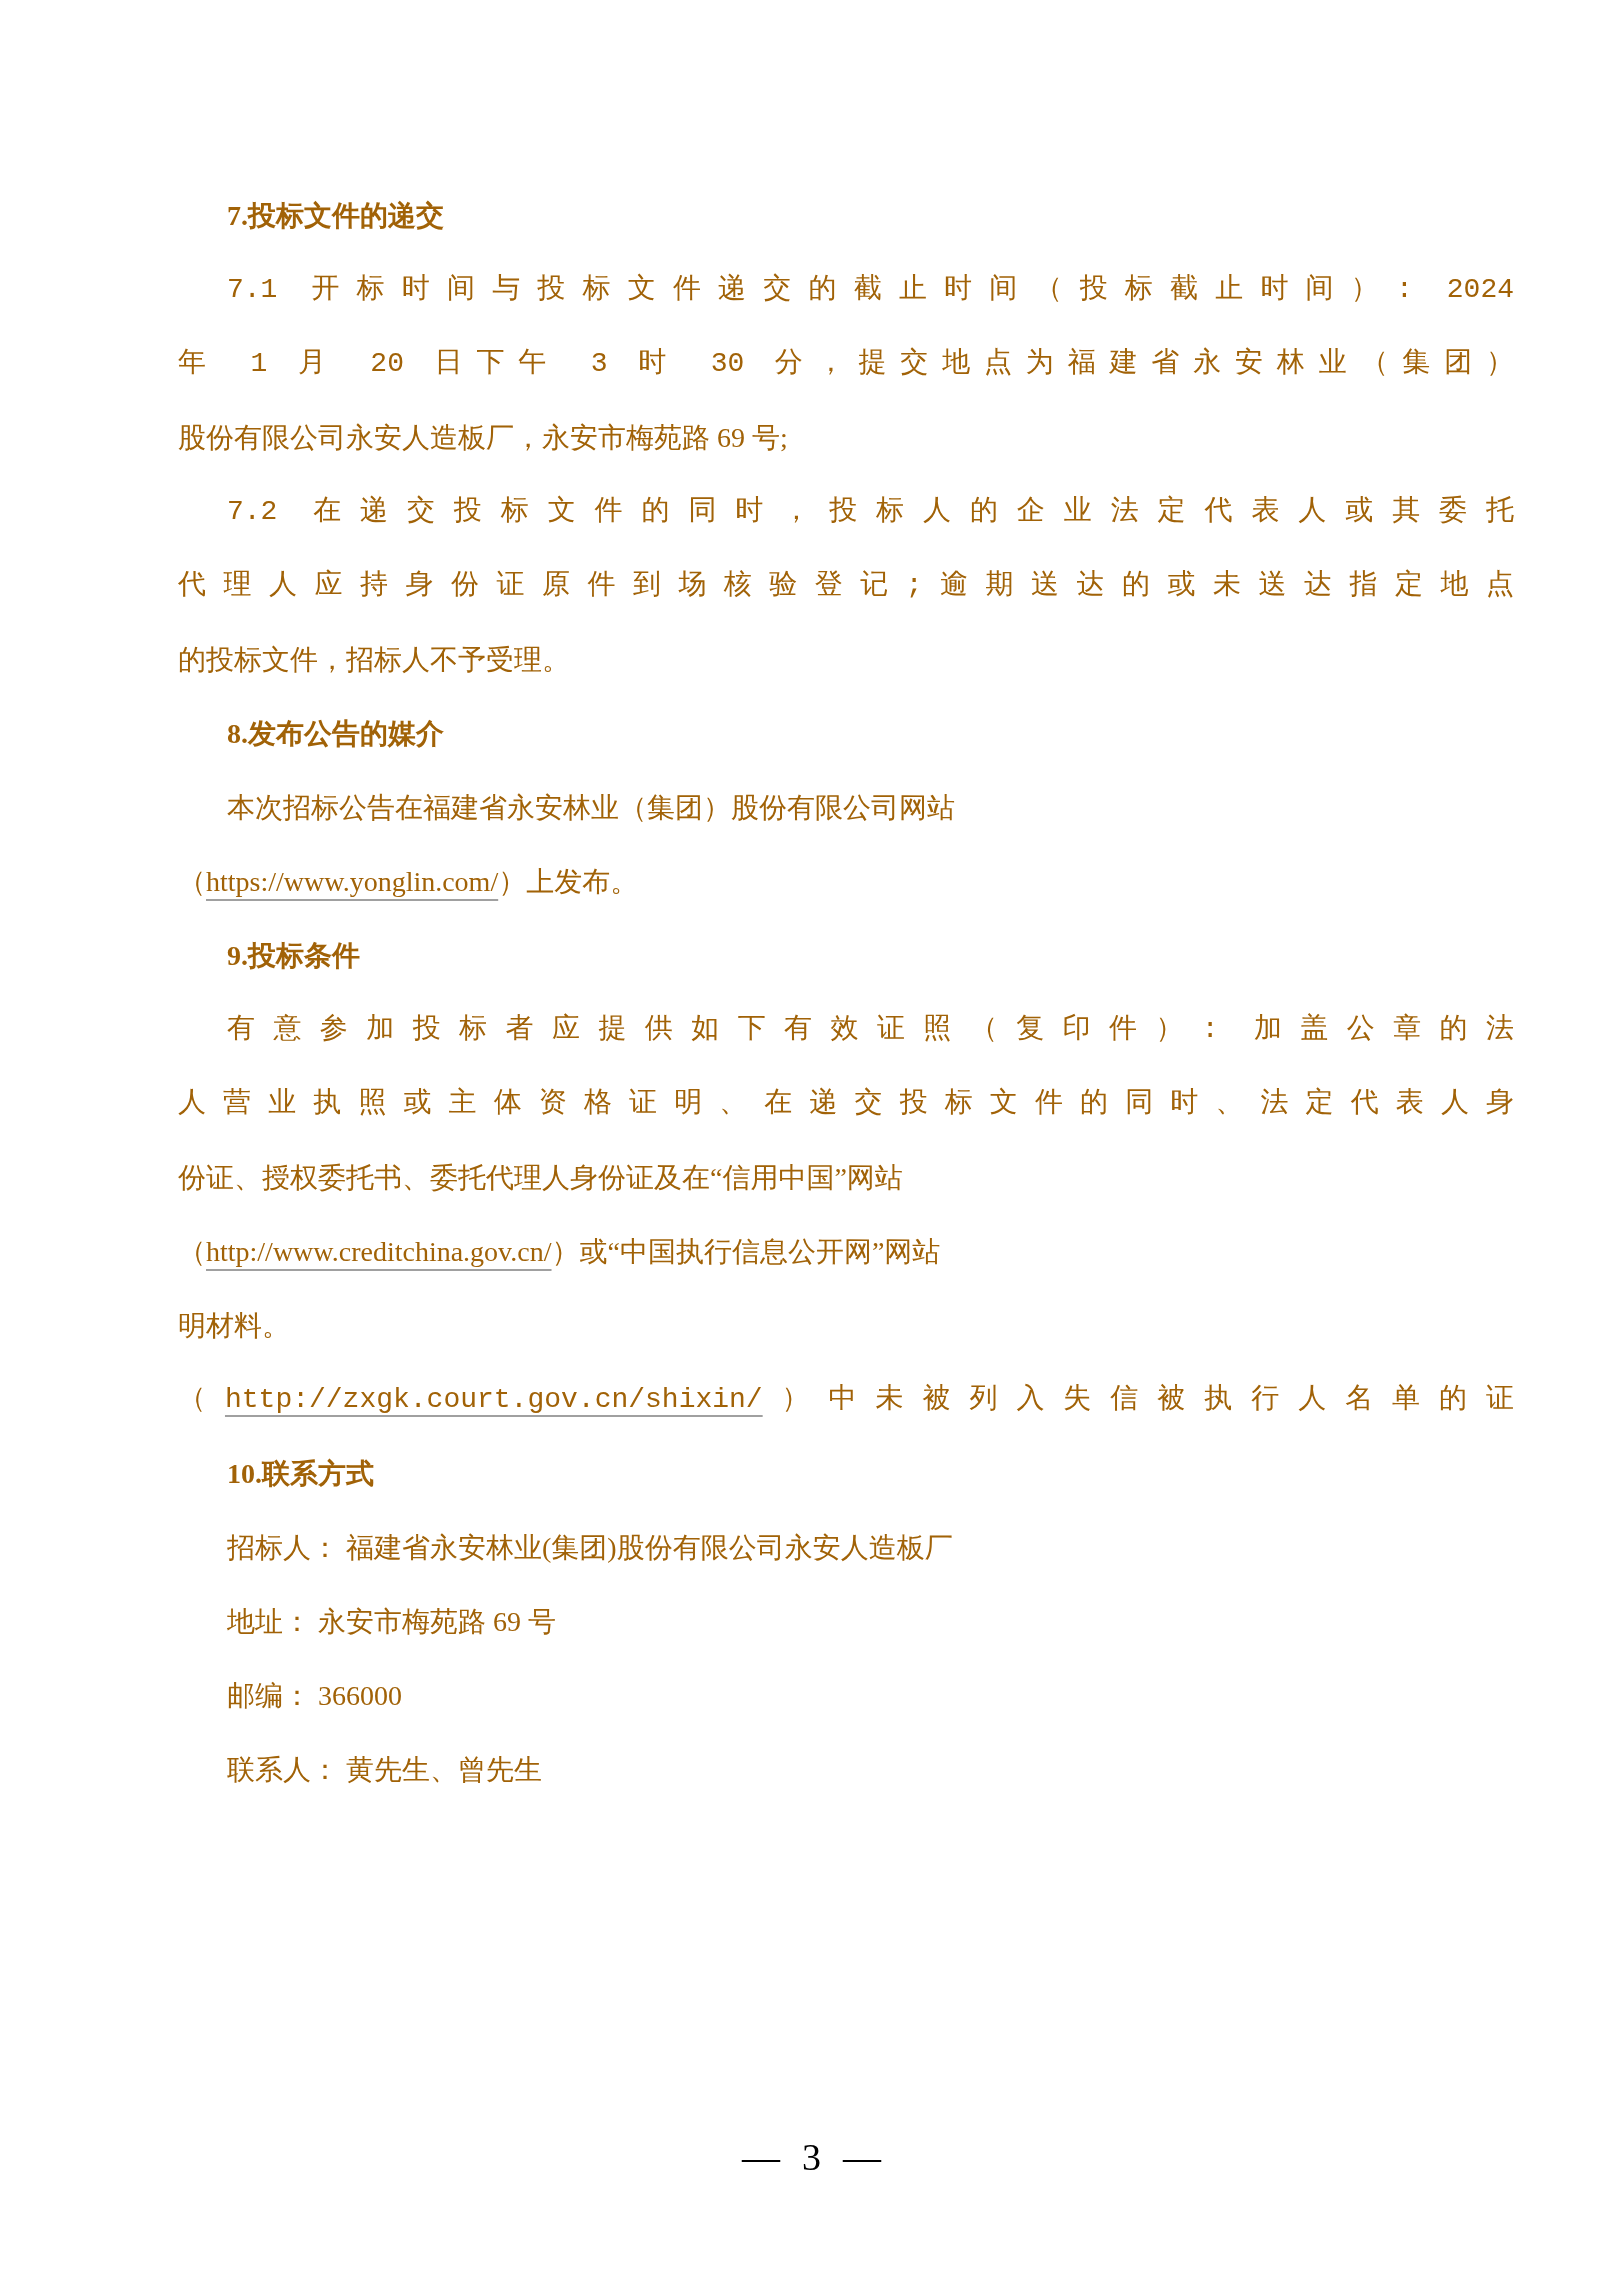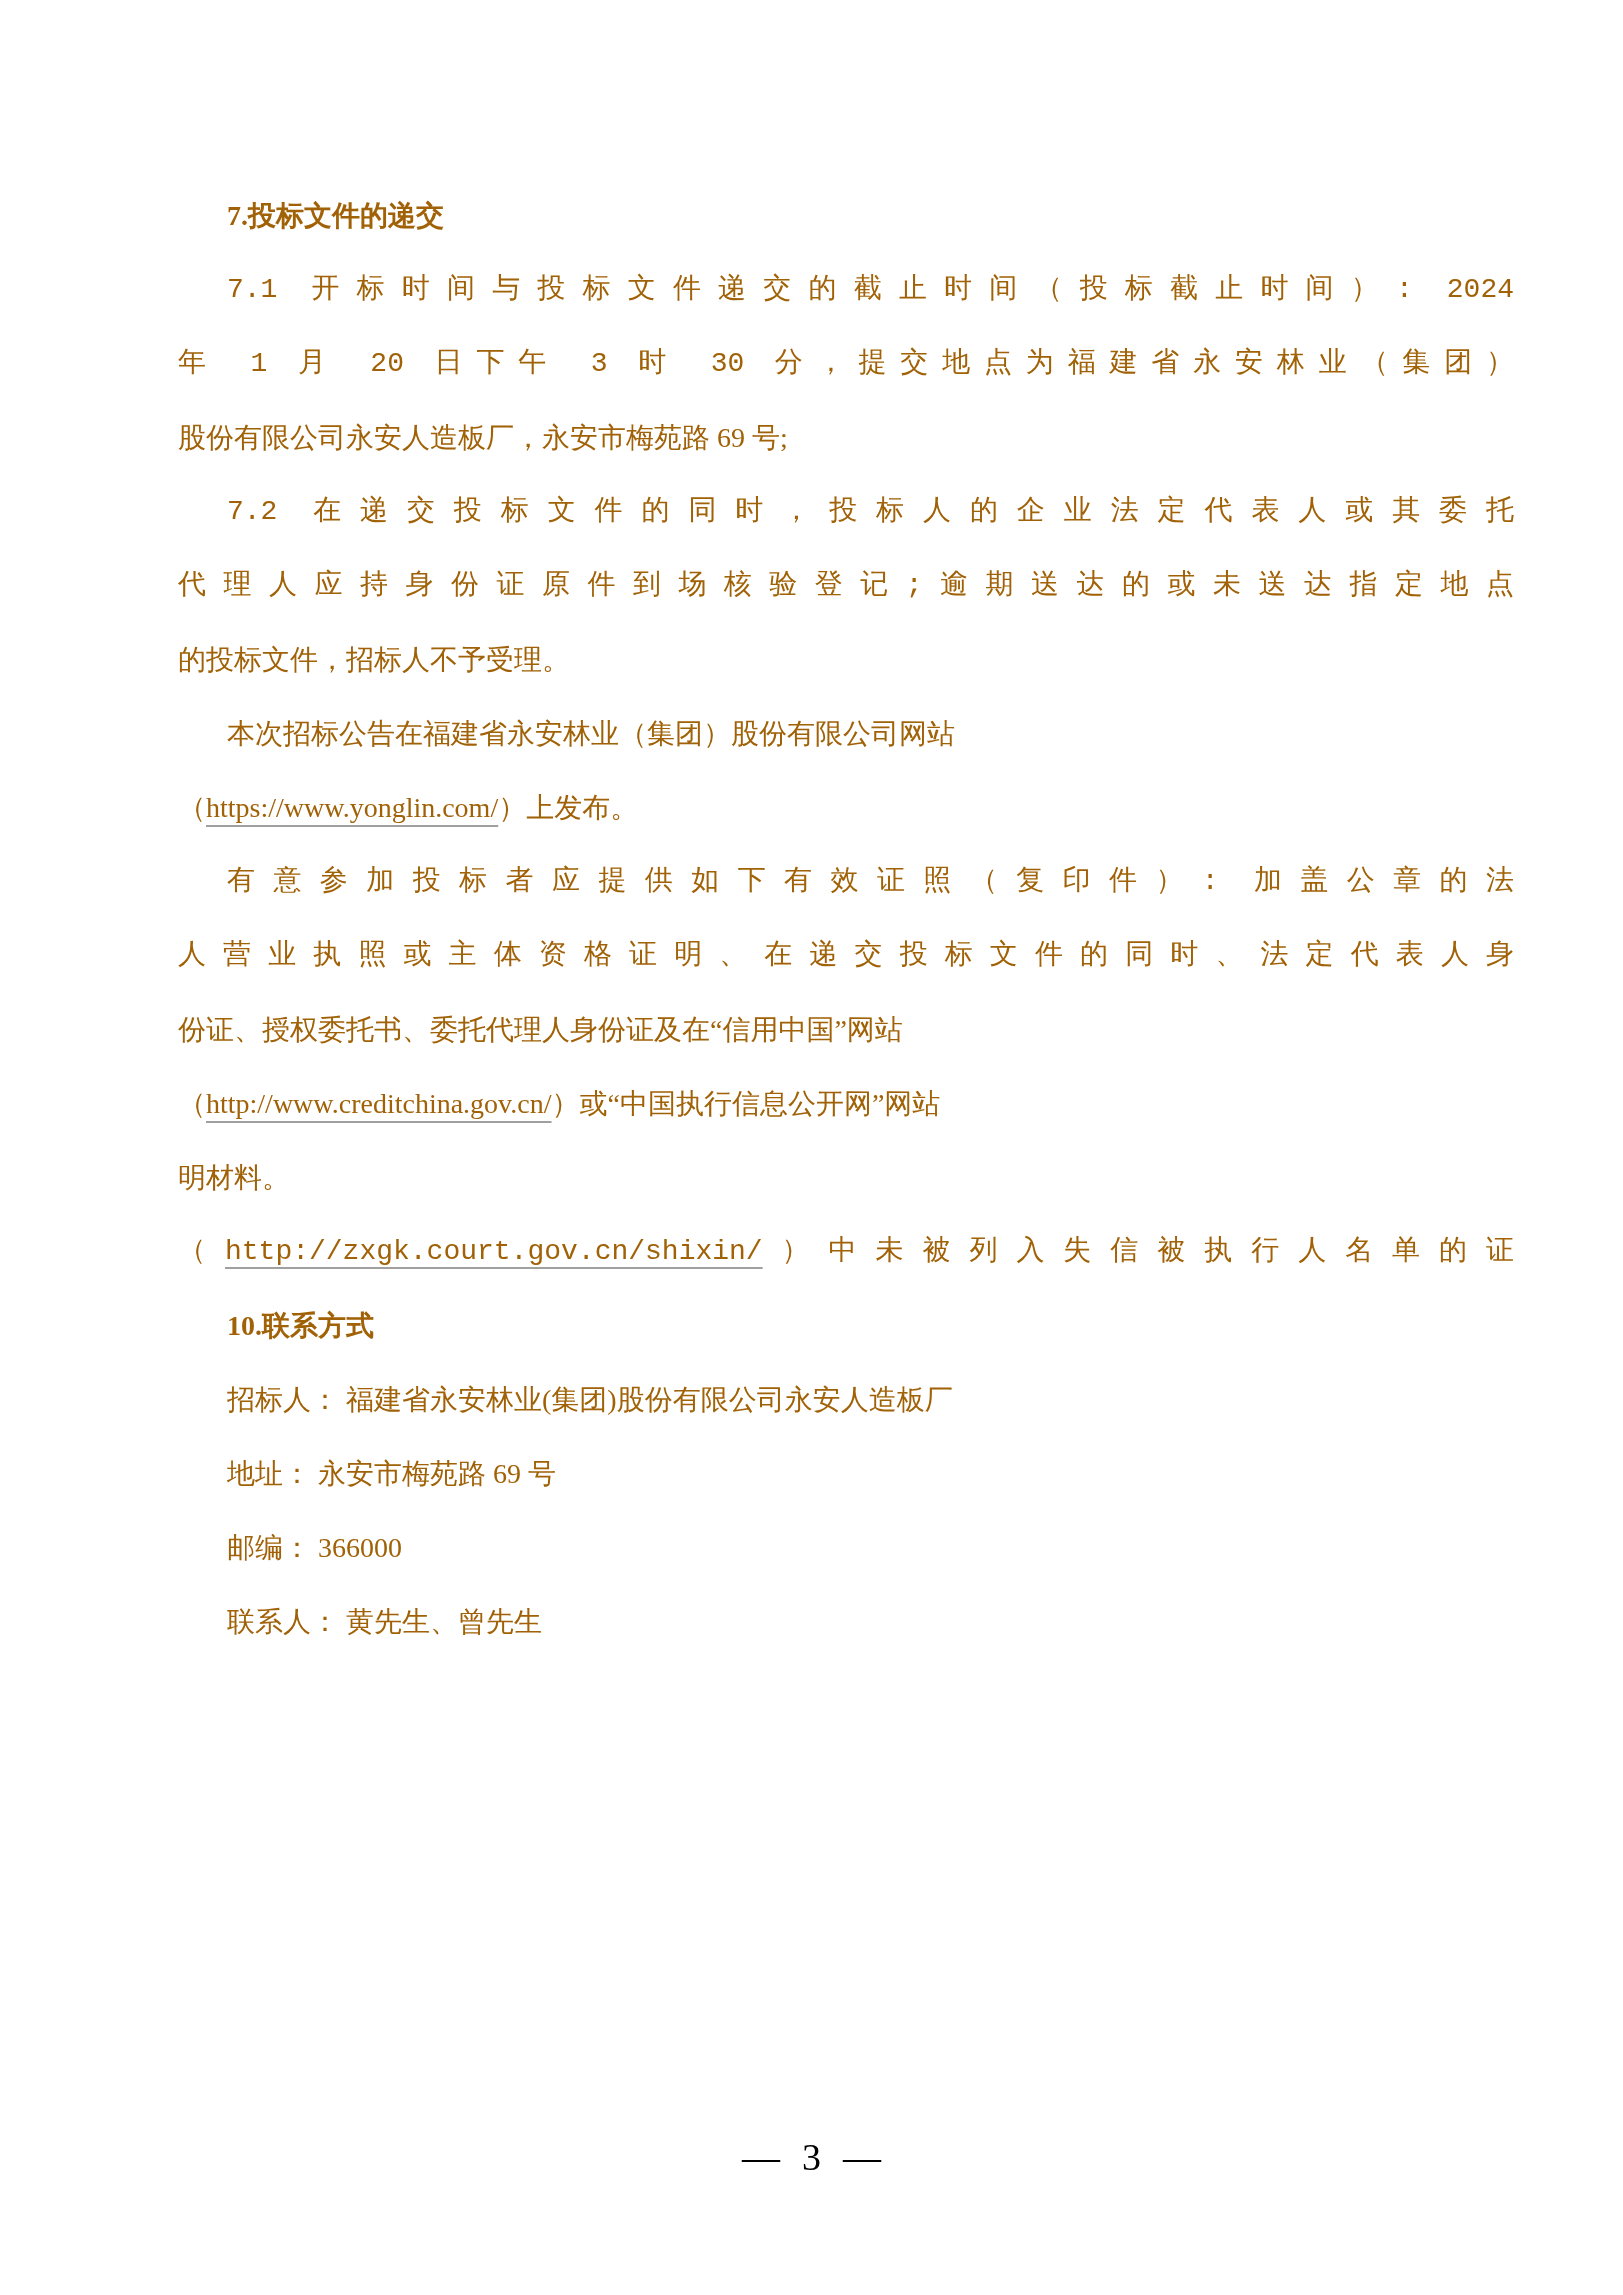--- a/index.html
+++ b/index.html
@@ -55,22 +55,24 @@
 
 <div class="page">
   <div class="content">
       <div class="line heading indent"><span>7.投标文件的递交</span></div>
       <div class="line indent full"><span>7.1 开标时间与投标文件递交的截止时间（投标截止时间）: 2024</span></div>
       <div class="line full"><span>年 1 月 20 日下午 3 时 30 分，提交地点为福建省永安林业（集团）</span></div>
       <div class="line"><span>股份有限公司永安人造板厂，永安市梅苑路 69 号;</span></div>
       <div class="line indent full"><span>7.2 在递交投标文件的同时，投标人的企业法定代表人或其委托</span></div>
       <div class="line full"><span>代理人应持身份证原件到场核验登记;逾期送达的或未送达指定地点</span></div>
       <div class="line"><span>的投标文件，招标人不予受理。</span></div>
+      <div class="line heading indent"><span>8.发布公告的媒介</span></div>
       <div class="line indent"><span>本次招标公告在福建省永安林业（集团）股份有限公司网站</span></div>
       <div class="line"><span>（</span><span class="url">https://www.yonglin.com/</span><span>）上发布。</span></div>
+      <div class="line heading indent"><span>9.投标条件</span></div>
       <div class="line indent full"><span>有意参加投标者应提供如下有效证照（复印件）: 加盖公章的法</span></div>
       <div class="line full"><span>人营业执照或主体资格证明、在递交投标文件的同时、法定代表人身</span></div>
       <div class="line"><span>份证、授权委托书、委托代理人身份证及在“信用中国”网站</span></div>
       <div class="line"><span>（</span><span class="url">http://www.creditchina.gov.cn/</span><span>）或“中国执行信息公开网”网站</span></div>
       <div class="line"><span>明材料。</span></div>
       <div class="line full"><span>（</span><span class="url">http://zxgk.court.gov.cn/shixin/</span><span>）中未被列入失信被执行人名单的证</span></div>
       <div class="line heading indent"><span>10.联系方式</span></div>
       <div class="line indent"><span>招标人： 福建省永安林业(集团)股份有限公司永安人造板厂</span></div>
       <div class="line indent"><span>地址： 永安市梅苑路 69 号</span></div>
       <div class="line indent"><span>邮编： 366000</span></div>

